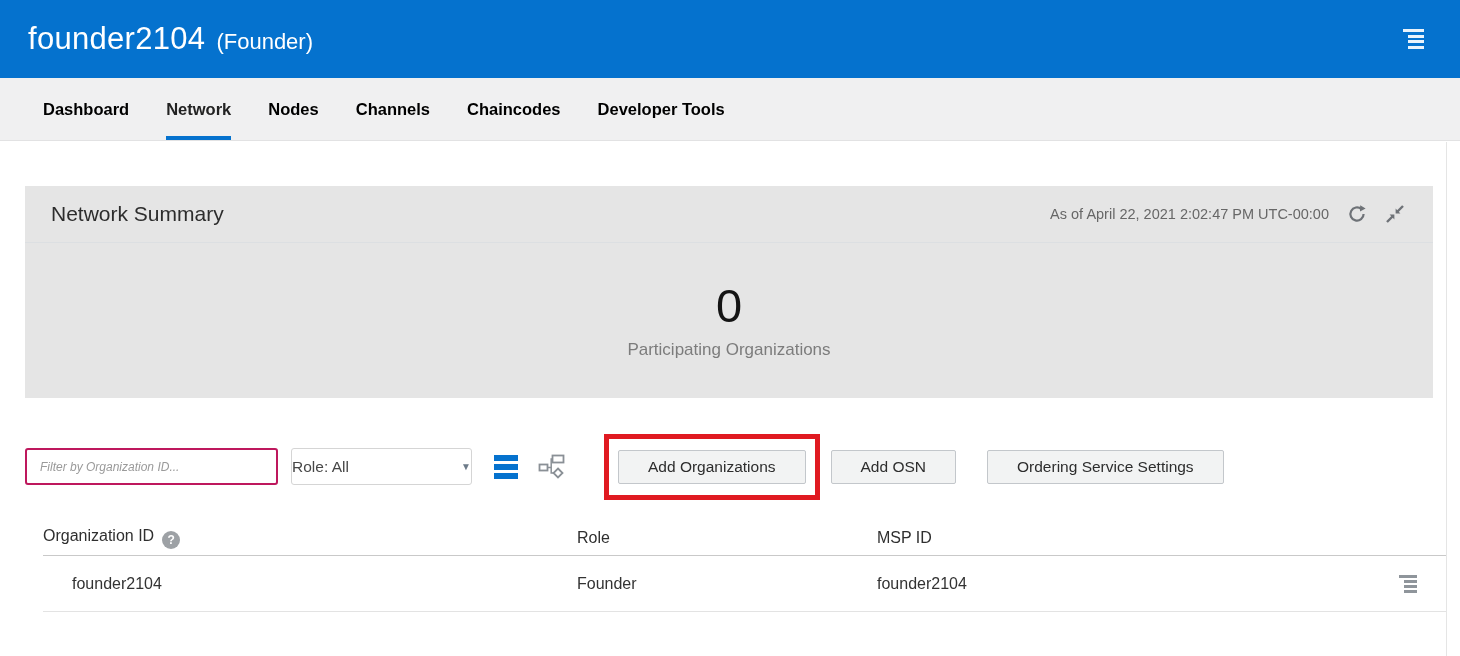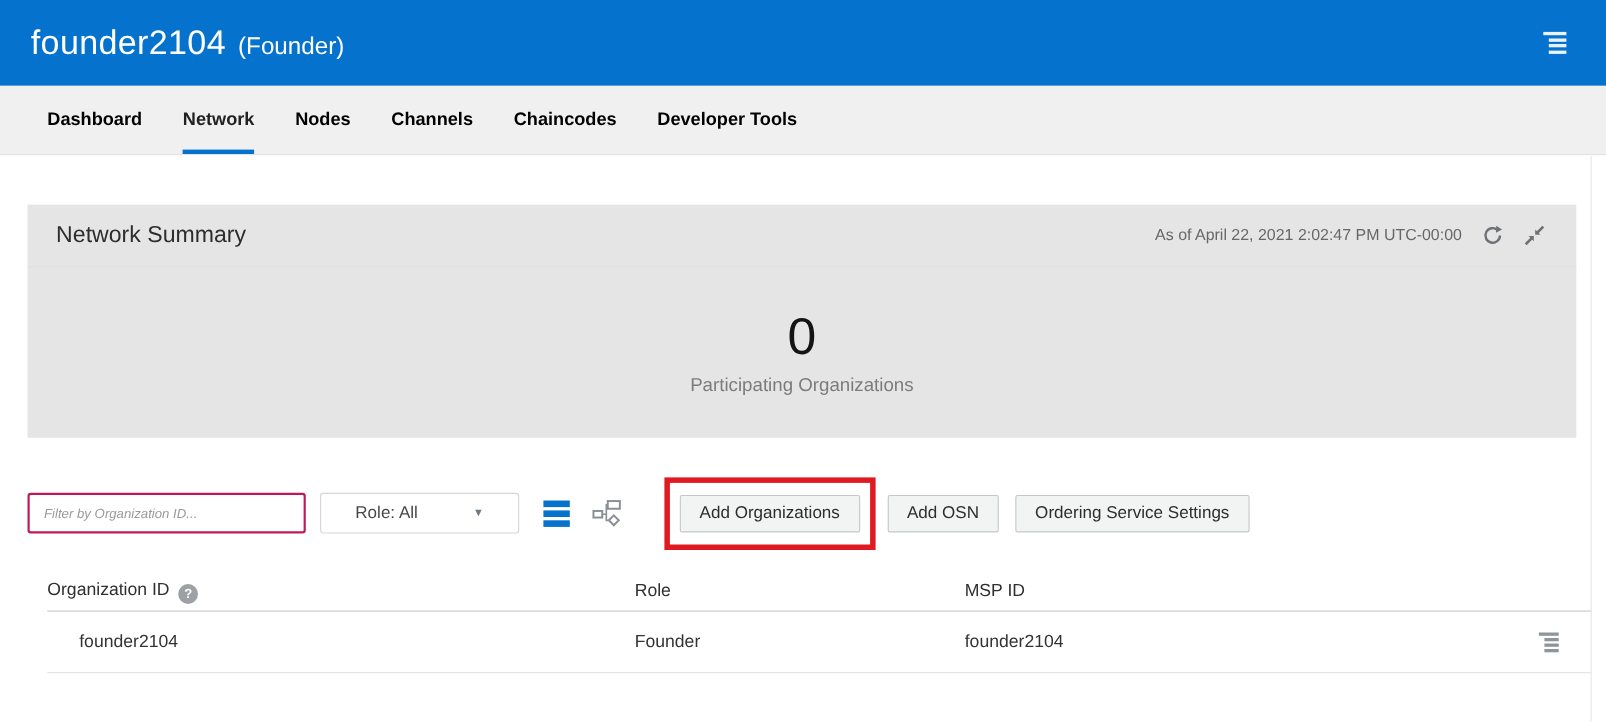--- a/index.html
+++ b/index.html
@@ -50,37 +50,37 @@
   
   .toolbar { margin:50px 27px 0 25px; display:flex; align-items:center; height:37px; }
   .filter-input {
     width:253px; height:37px; border:2px solid #be185d; border-radius:3px;
     padding:0 13px; font-size:12px; color:#333; outline:none;
     font-family:"Liberation Sans","DejaVu Sans",sans-serif; background:#fff;
   }
   .filter-input::placeholder { font-style:italic; color:#9a9a9a; }
   .select {
     width:181px; height:37px; border:1px solid #d5d5d5; border-radius:3px; margin-left:13px;
-    display:flex; align-items:center; justify-content:space-between; padding:0 31px;
+    display:flex; align-items:center; justify-content:space-between; padding:0 0;
     font-size:15.5px; color:#474747; background:#fff; cursor:pointer;
   }
   .select .arrow { color:#6d7b89; font-size:10px; }
   .view-icons { display:flex; align-items:center; margin-left:22px; }
   .list-icon { display:flex; flex-direction:column; cursor:pointer; }
   .list-icon span { width:24px; height:6px; background:#0572CE; margin-top:3px; }
   .list-icon span:first-child { margin-top:0; }
   .topo-icon { margin-left:19px; cursor:pointer; display:inline-flex; }
   .annotation { margin-left:39px; border:5px solid #e01a21; padding:11px 9px; display:flex; flex:none; }
   .btn {
-    height:34px; padding:0 17px; background:#f2f3f3; border:1px solid #c3c7cb; border-radius:2px;
+    height:34px; padding:0 29px; background:#f2f3f3; border:1px solid #c3c7cb; border-radius:2px;
     font-size:15.5px; color:#2d2d2d; cursor:pointer; white-space:nowrap;
     font-family:"Liberation Sans","DejaVu Sans",sans-serif;
   }
   .btn.ml-sm { margin-left:11px; }
-  .btn.ml { margin-left:15px; }
+  .btn.ml { margin-left:31px; }
   
   .org-table { margin:36px 13px 0 25px; padding-left:18px; }
   .trow-grid { display:grid; grid-template-columns:534px 300px 1fr 48px; align-items:center; }
   .thead { height:35px; font-size:16px; color:#2f2f2f; border-bottom:1px solid #c9c9c9; }
   .trow { height:56px; font-size:16px; color:#333; border-bottom:1px solid #e3e3e3; }
   .col-org-cell { padding-left:29px; }
   .help-icon {
     display:inline-flex; width:18px; height:18px; border-radius:50%; background:#9da1a5;
     color:#fff; font-size:12px; font-weight:bold; align-items:center; justify-content:center;
     margin-left:8px; vertical-align:-3px; cursor:pointer;

